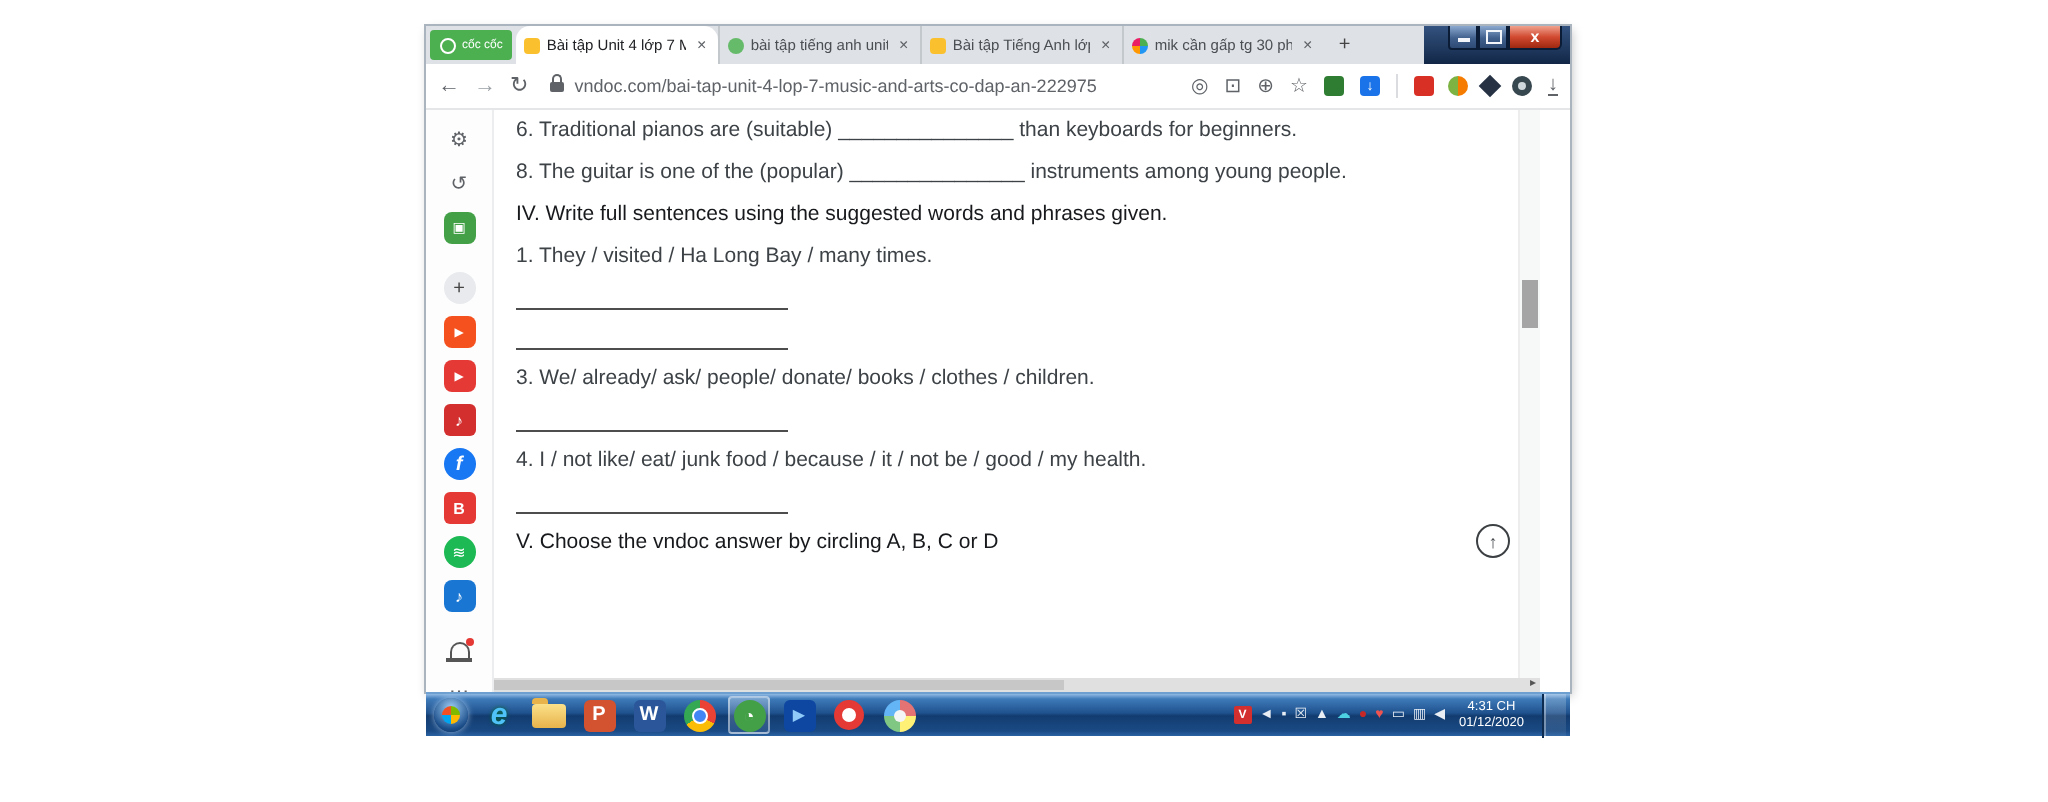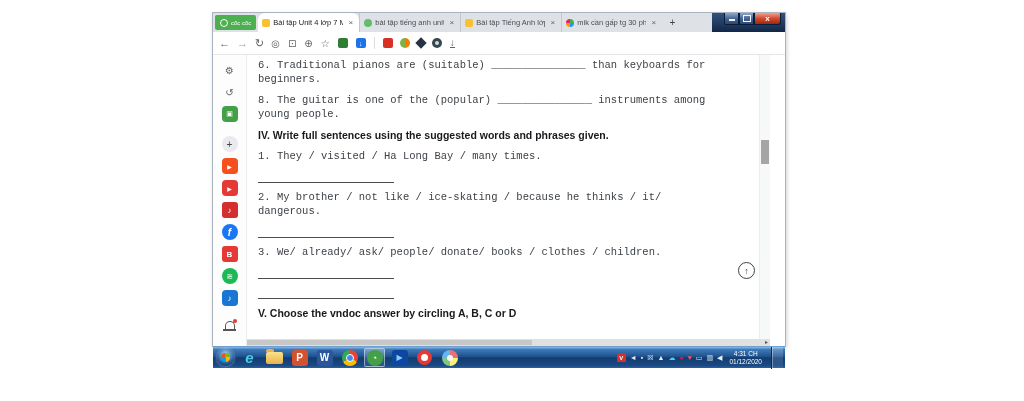--- a/index.html
+++ b/index.html
@@ -80,22 +80,22 @@
   .sb-news    { background:#e53935; border-radius:3px; color:#fff; font-size:8px; font-weight:bold; }
   .sb-spotify { background:#1db954; border-radius:50%; color:#fff; font-size:8px; }
   .sb-tiktok  { background:#1976d2; border-radius:4px; color:#fff; font-size:8px; }
   .sb-bell { position:relative; width:10px; height:8px; border:1.5px solid #555; border-bottom:none;
              border-radius:6px 6px 0 0; margin-top:2px; }
   .sb-bell::after { content:""; position:absolute; left:-3px; bottom:-2px; width:13px; height:2px; background:#555; }
   .sb-bell-dot { position:absolute; right:-3px; top:-3px; width:4px; height:4px; border-radius:50%; background:#e53935; }
 
   .content { flex:1; position:relative; background:#fff; overflow:hidden; }
   .doc { position:absolute; left:11px; top:3px; width:458px; }
-  .p { font-size:10.5px; line-height:14px; margin-bottom:7px; color:#3d4247;font-family:Liberation Mono, monospace; }
-  .h { font-size:10.5px; line-height:14px; margin-bottom:7px; color:#17191c; font-weight:bold; }
+  .p { font-size:10.5px; line-height:14px; margin-bottom:7px; color:#3d4247; }
+  .h { font-size:10.5px; line-height:14px; margin-bottom:7px; color:#17191c; font-weight:normal; }
   .ansline { width:136px; height:13px; border-bottom:1px solid #4d4d4d; margin-bottom:7px; }
 
   .totop { position:absolute; left:491px; top:207px; width:17px; height:17px; border:1.5px solid #3c4043;
            border-radius:50%; color:#3c4043; font-size:9px; display:flex; align-items:center; justify-content:center; }
 
   .vscroll { position:absolute; right:15px; top:0; bottom:7px; width:11px; background:#f7f8f8; border-left:1px solid #ededed; }
   .vthumb { position:absolute; left:1px; right:1px; top:85px; height:24px; background:#a5a5a5; }
   .hscroll { position:absolute; left:0; right:15px; bottom:0; height:7px; background:#e0e0e0; }
   .hthumb { position:absolute; left:0; top:1px; bottom:1px; width:285px; background:#c7c7c7; }
   .harrow { position:absolute; right:2px; top:-1px; font-size:6px; color:#555; }
@@ -178,20 +178,24 @@
         <span class="wbtn min"></span>
         <span class="wbtn max"></span>
         <span class="wbtn close">x</span>
       </div>
     </div>
 
     <div class="toolbar">
       <span class="navbtn">←</span>
       <span class="navbtn fwd">→</span>
       <span class="navbtn">↻</span>
+      <div class="urlbox">
+        <span class="lock"></span>
+        <span class="url">vndoc.com/bai-tap-unit-4-lop-7-music-and-arts-co-dap-an-222975</span>
+      </div>
       <div class="bar-icons">
         <span>◎</span>
         <span>⊡</span>
         <span>⊕</span>
         <span>☆</span>
         <span class="chip green"></span>
         <span class="chip blue">↓</span>
         <span class="vdiv"></span>
         <span class="ext">
           <span class="e-wallet"></span>
@@ -226,24 +230,24 @@
         <span class="sb">⋯</span>
       </div>
 
       <div class="content">
         <div class="doc">
           <div class="p">6. Traditional pianos are (suitable) _______________ than keyboards for beginners.</div>
           <div class="p">8. The guitar is one of the (popular) _______________ instruments among young people.</div>
           <div class="h">IV. Write full sentences using the suggested words and phrases given.</div>
           <div class="p">1. They / visited / Ha Long Bay / many times.</div>
           <div class="ansline"></div>
-          <div class="p">2. My brother / not like / ice-skating / because he thinks / it/ dangerous.</div>
           <div class="ansline"></div>
           <div class="p">3. We/ already/ ask/ people/ donate/ books / clothes / children.</div>
           <div class="ansline"></div>
+          <div class="p">4. I / not like/ eat/ junk food / because / it / not be / good / my health.</div>
           <div class="ansline"></div>
           <div class="h">V. Choose the vndoc answer by circling A, B, C or D</div>
         </div>
 
         <div class="totop">↑</div>
 
         <div class="vscroll">
           <div class="vthumb"></div>
         </div>
         <div class="hscroll">

